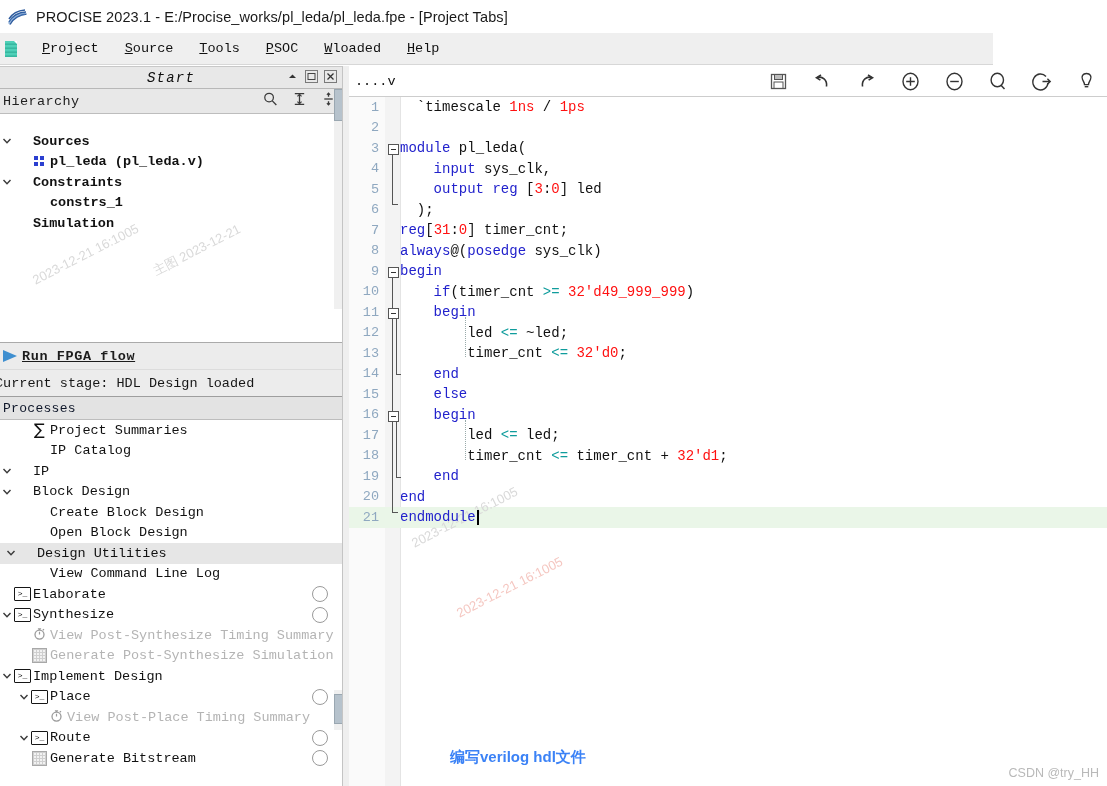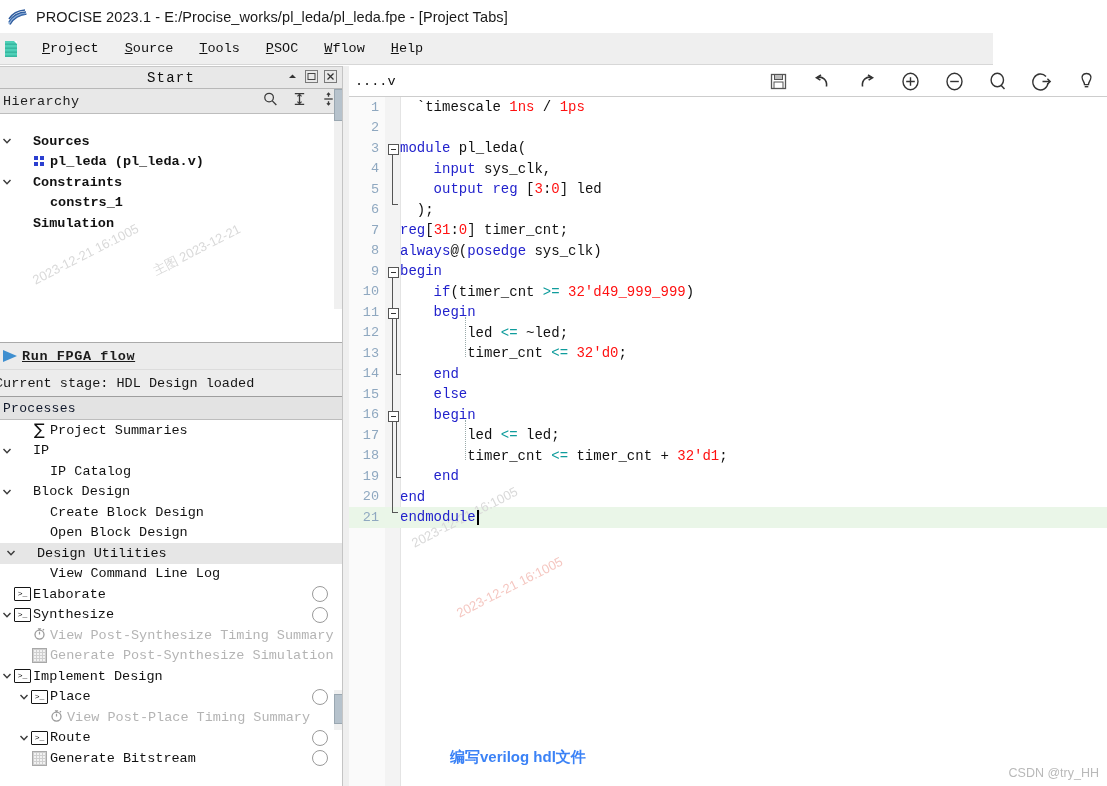--- a/index.html
+++ b/index.html
@@ -40,21 +40,21 @@
   .menuitem u{text-decoration:underline;}
 
   
   .leftdock{
     position:absolute;left:0;top:66px;width:342px;height:720px;
     background:#ffffff;
   }
   .panelhdr{
     position:relative;height:21px;background:#e8e8e8;
     border-top:1px solid #c8c8c8;border-bottom:1px solid #b8b8b8;
-    display:flex;align-items:center;justify-content:center;
+    display:flex;align-items:center;justify-content:center;font-style:italic;
   }
   .panelhdr .cap{
     font-family:"Liberation Mono",monospace;font-size:14px;color:#0d0d0d;letter-spacing:1.2px;
   }
   .panelhdr .btns{position:absolute;right:4px;top:2px;display:flex;gap:4px;align-items:center;}
   .tb{width:15px;height:15px;display:flex;align-items:center;justify-content:center;cursor:default;}
 
   .subhdr{
     height:24px;background:#e8e8e8;border-bottom:1px solid #bdbdbd;
     display:flex;align-items:center;position:relative;
@@ -236,21 +236,21 @@
         <rect x="2" y="6" width="12" height="2.4" fill="#4fd0b8"></rect>
         <rect x="2" y="10" width="12" height="2.4" fill="#4fd0b8"></rect>
         <rect x="2" y="14" width="12" height="2.4" fill="#4fd0b8"></rect>
         <path d="M11 2 L14 2 L14 5 Z" fill="#ffffff"></path>
       </svg>
     </span>
     <div class="menuitem"><u>P</u><span>roject</span></div>
     <div class="menuitem"><u>S</u><span>ource</span></div>
     <div class="menuitem"><u>T</u><span>ools</span></div>
     <div class="menuitem"><u>P</u><span>SOC</span></div>
-    <div class="menuitem"><u>W</u><span>flow</span></div>
+    <div class="menuitem"><u>W</u><span>loaded</span></div>
     <div class="menuitem"><u>H</u><span>elp</span></div>
   </div>
 
   <div class="leftdock">
 
     <div class="panelhdr">
       <span class="cap">Start</span>
       <span class="btns">
         <span class="tb">
           <svg width="11" height="11" viewBox="0 0 11 11">
@@ -363,33 +363,33 @@
 
     <div class="proctree">
       <div class="tree" id="proc-tree">
           <div class="trow" style="padding-left:17px">
             <span class="chev"></span>
             <span class="ico">
               <span style="font-family:'DejaVu Sans',sans-serif;font-size:16px;line-height:14px;color:#111;">∑</span>
             </span>
             <span class="tx">Project Summaries</span>
           </div>
+          <div class="trow" style="padding-left:17px">
+            <span class="chev"></span>
+            <span class="ico"></span>
+            <span class="tx">IP Catalog</span>
+          </div>
           <div class="trow" style="padding-left:0px">
             <span class="chev">
               <svg width="10" height="10" viewBox="0 0 10 10">
                 <path d="M1.5 3 L5 6.8 L8.5 3" fill="none" stroke="#3a3a3a" stroke-width="1.4"></path>
               </svg>
             </span>
             <span class="ico"></span>
             <span class="tx">IP</span>
-          </div>
-          <div class="trow" style="padding-left:17px">
-            <span class="chev"></span>
-            <span class="ico"></span>
-            <span class="tx">IP Catalog</span>
           </div>
           <div class="trow" style="padding-left:0px">
             <span class="chev">
               <svg width="10" height="10" viewBox="0 0 10 10">
                 <path d="M1.5 3 L5 6.8 L8.5 3" fill="none" stroke="#3a3a3a" stroke-width="1.4"></path>
               </svg>
             </span>
             <span class="ico"></span>
             <span class="tx">Block Design</span>
           </div>

